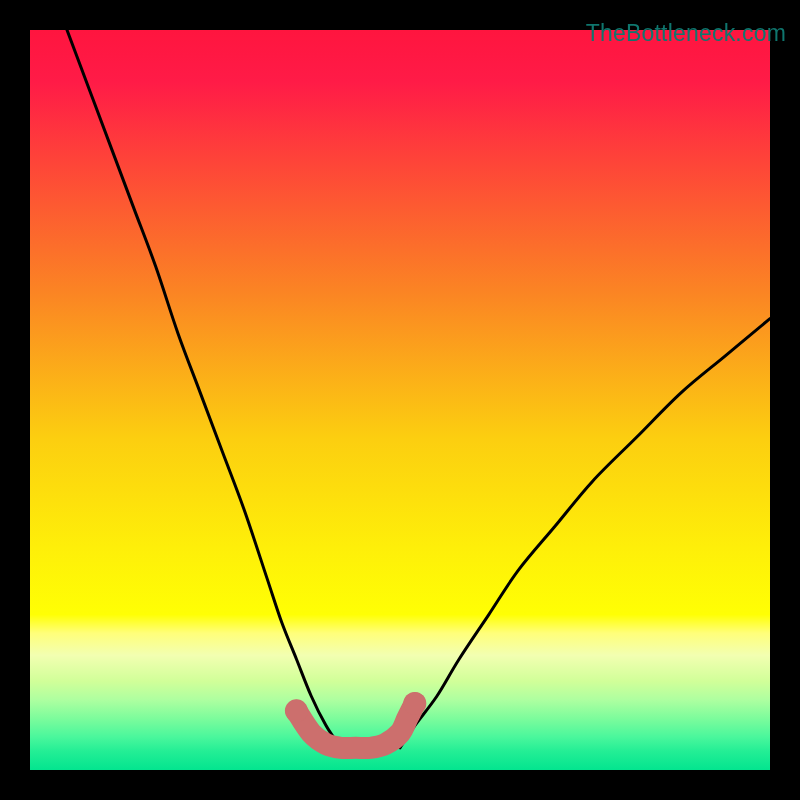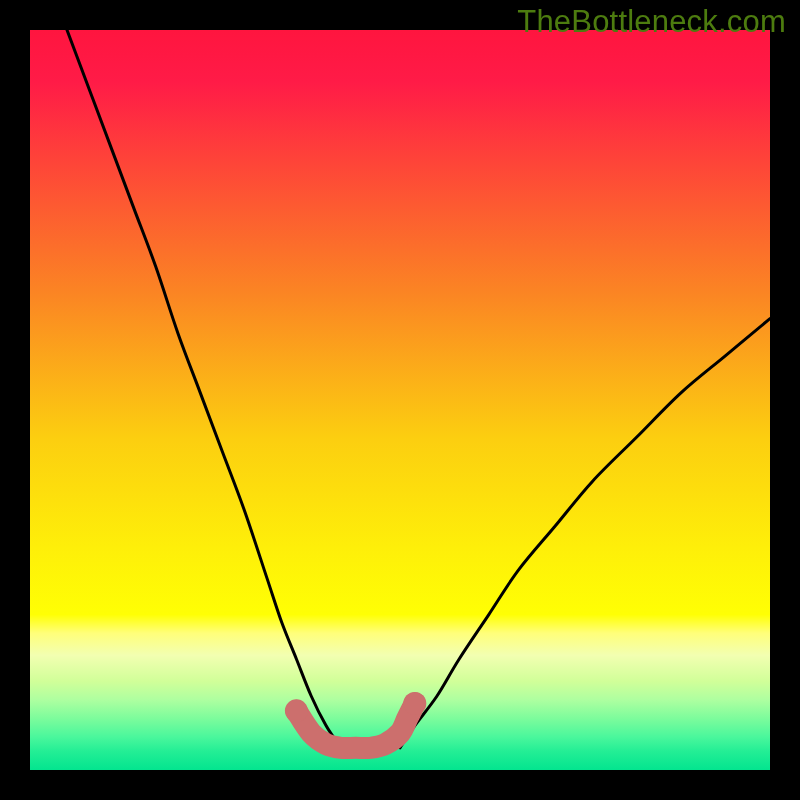--- a/index.html
+++ b/index.html
@@ -23,24 +23,24 @@
     width: 740px;
     height: 740px;
     overflow: hidden;
   }
   .gradient {
     position: absolute;
     inset: 0;
   }
   .watermark {
     position: absolute;
-    top: 4px;
+    top: 20px;
     right: 14px;
-    color: #4d7c0f;
-    font-size: 31px;
+    color: #0f766e;
+    font-size: 23px;
     letter-spacing: 0.2px;
     font-weight: 400;
   }
   svg.curves {
     position: absolute;
     inset: 0;
   }
 </style>
 </head>
 <body>

